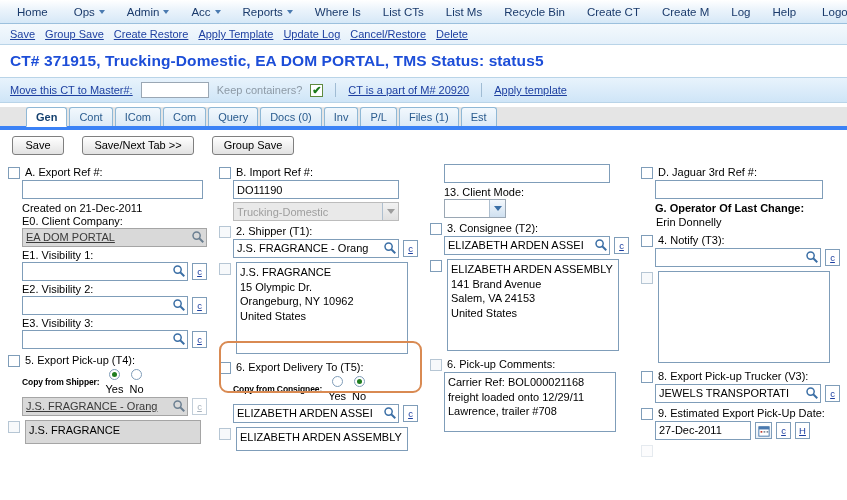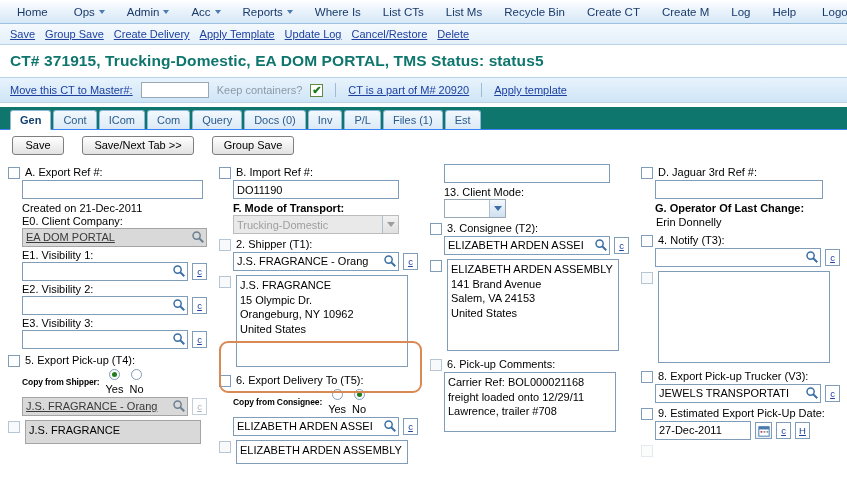--- a/index.html
+++ b/index.html
@@ -67,21 +67,21 @@
   #titlebar {
     height: 32px;
     display: flex;
     align-items: center;
     padding-left: 10px;
     background: #fff;
   }
   #titlebar .t {
     font-size: 15.5px;
     font-weight: bold;
-    color: #0f766e;
+    color: #1d4ed8;
     letter-spacing: .1px;
   }
 
   
   #masterbar {
     height: 26px;
     background: linear-gradient(to bottom, #e8f3fc 0%, #cfe5f7 100%);
     border-top: 1px solid #b9d4e8;
     border-bottom: 1px solid #b9d4e8;
     display: flex;
@@ -107,25 +107,25 @@
     justify-content: center;
     color: #1b7a1b;
     font-size: 11px;
     line-height: 1;
     font-weight: bold;
   }
 
   
   #tabstrip {
     height: 23px;
-    background: #0f766e;
-    border-bottom: 1px solid #3b82f6;
+    background: #e5e5e5;
+    border-bottom: 4px solid #3b82f6;
     display: flex;
     align-items: flex-end;
-    padding-left: 10px;
+    padding-left: 26px;
     margin-top: 4px;
   }
   .tab {
     height: 19px;
     padding: 0 9px;
     margin-right: 2px;
     border: 1px solid #8fb8d6;
     border-bottom: none;
     border-radius: 3px 3px 0 0;
     background: linear-gradient(to bottom,#f2f8fd 0%, #dceaf6 100%);
@@ -316,21 +316,21 @@
   <div class="navitem"><span>Create M</span></div>
   <div class="navitem"><span>Log</span></div>
   <div class="navitem"><span>Help</span></div>
   <div class="navsep"></div>
   <div class="navitem"><span>Logout</span></div>
 </div>
 
 <div id="actionbar">
   <span class="actlink">Save</span>
   <span class="actlink">Group Save</span>
-  <span class="actlink">Create Delivery</span>
+  <span class="actlink">Create Restore</span>
   <span class="actlink">Apply Template</span>
   <span class="actlink">Update Log</span>
   <span class="actlink">Cancel/Restore</span>
   <span class="actlink">Delete</span>
 </div>
 
 <div id="titlebar">
   <div class="t">CT# 371915, Trucking-Domestic, EA DOM PORTAL, TMS Status: status5</div>
 </div>
 
@@ -481,21 +481,20 @@
         <div class="lbl-line">
           <span class="cb"></span>
           <span class="lbl">B. Import Ref #:</span>
         </div>
         <div class="indent">
           <input class="inp" style="width: 166px;" value="DO11190">
         </div>
       </div>
 
       <div class="fld indent" style="margin-top:3px">
-        <div class="lbl b">F. Mode of Transport:</div>
         <div class="sel dis" style="width:166px">
           <span>Trucking-Domestic</span>
           <span class="arrow">
               <i></i>
             </span>
         </div>
       </div>
 
       <div class="fld" style="margin-top:2px">
         <div class="lbl-line">

